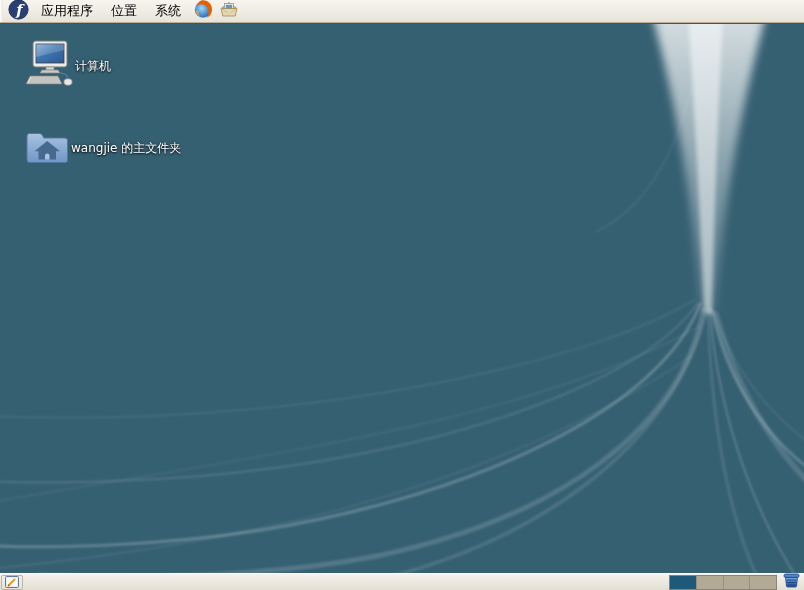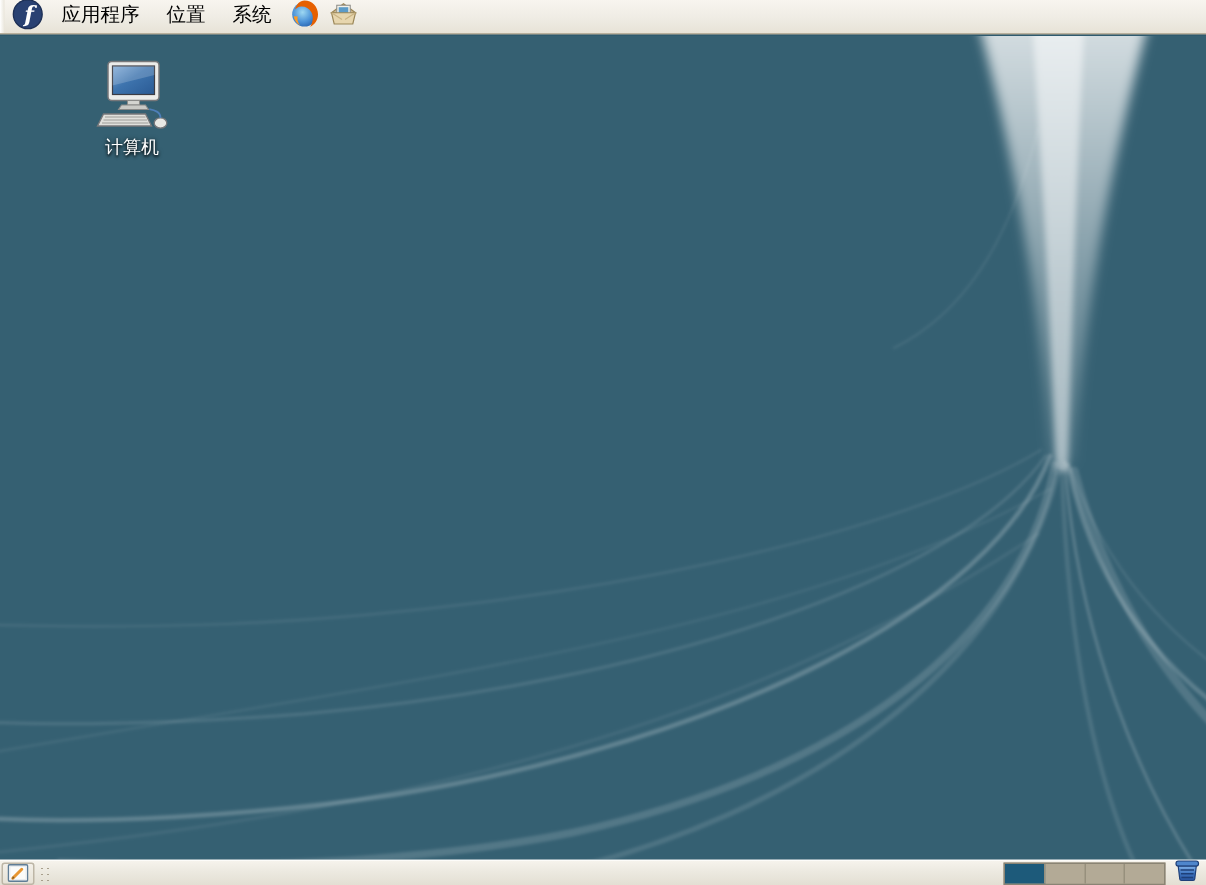--- a/index.html
+++ b/index.html
@@ -29,21 +29,21 @@
       radial-gradient(ellipse 540px 430px at 87% -5%, rgba(199,212,215,0.95) 0%, rgba(170,190,196,0.55) 34%, rgba(170,190,196,0) 66%),
       radial-gradient(ellipse 660px 430px at -8% 110%, rgba(5,22,36,0.95) 0%, rgba(9,32,48,0.55) 42%, rgba(9,32,48,0) 72%),
       radial-gradient(ellipse 520px 380px at 108% 112%, rgba(10,38,54,0.6) 0%, rgba(10,38,54,0) 60%),
       linear-gradient(118deg,#3f6375 0%,#476c7f 28%,#396476 55%,#2c5favor 75%,#235061 100%);
     background-color:#356072;
     overflow:hidden;
   }
   .streaks{position:absolute;top:0;left:0;width:100%;height:100%;}
 
   .desktop-icon{
-    position:absolute;width:130px;display:flex;flex-direction:column;
+    position:absolute;width:130px;display:flex;flex-direction:row;align-items:center;
     cursor:default;
   }
   .icon-img{display:flex;align-items:center;justify-content:center;}
   .icon-label{
     margin-top:3px;font-size:12px;color:#ffffff;text-align:center;line-height:14px;
     text-shadow:0 1px 2px rgba(0,0,0,0.85),0 0 3px rgba(0,0,0,0.6);
     white-space:nowrap;
   }
   #icon-computer{left:23px;top:16px;}
   #icon-home{left:23px;top:102px;}
@@ -189,20 +189,37 @@
           <path d="M19,30 L35,30 L37,33 L17,33 Z" fill="#c9c9c5" stroke="#8a8a88" stroke-width="0.7"></path>
           <path d="M7,36 L35,36 L39,44 L3,44 Z" fill="#e0e0dc" stroke="#77777a" stroke-width="0.9"></path>
           <path d="M8,38 L35,38 M7,40 L36,40 M6,42 L37,42" stroke="#9b9b97" stroke-width="0.8"></path>
           <ellipse cx="45" cy="42" rx="4.2" ry="3.4" fill="#e8e8e4" stroke="#77777a" stroke-width="0.9"></ellipse>
           <path d="M45,38.6 C45,34.5 41,33.5 37.5,32.8" stroke="#4d7eb8" stroke-width="1.2" fill="none"></path>
         </svg>
       </div>
       <div class="icon-label">计算机</div>
     </div>
 
+    <div class="desktop-icon" id="icon-home">
+      <div class="icon-img">
+        <svg width="48" height="40" viewBox="0 0 48 40">
+          <defs>
+            <linearGradient id="fold" x1="0" y1="0" x2="0" y2="1">
+              <stop offset="0" stop-color="#a9c3e2"></stop>
+                <stop offset="1" stop-color="#6f96c6"></stop>
+            </linearGradient>
+          </defs>
+          <path d="M4,10 Q4,7.5 6.5,7.5 L16.5,7.5 Q18.5,7.5 19.5,9.5 L20.8,12 L42,12 Q44.5,12 44.5,14.5 L44.5,34 Q44.5,36.5 42,36.5 L6.5,36.5 Q4,36.5 4,34 Z" fill="url(#fold)" stroke="#55779f" stroke-width="1"></path>
+          <path d="M24.2,15 L37,25.2 L11.5,25.2 Z" fill="#47698f"></path>
+          <rect x="15.5" y="24" width="17.5" height="9.5" fill="#47698f"></rect>
+          <path d="M22,33.5 L22,29.5 Q22,27.5 24.2,27.5 Q26.5,27.5 26.5,29.5 L26.5,33.5 Z" fill="#a9c3e2"></path>
+        </svg>
+      </div>
+      <div class="icon-label">wangjie 的主文件夹</div>
+    </div>
 
   </div>
 
   <div class="bottom-panel">
     <div class="show-desktop-btn">
       <span>
         <svg width="14" height="12" viewBox="0 0 14 12">
           <rect x="0.5" y="0.5" width="13" height="11" rx="1" fill="#e8ecef" stroke="#5f7d96" stroke-width="1"></rect>
           <rect x="2" y="2" width="10" height="8" fill="#fbfbf9"></rect>
           <path d="M3.5,9.5 L9.5,3.5" stroke="#e8962f" stroke-width="2" stroke-linecap="round"></path>

